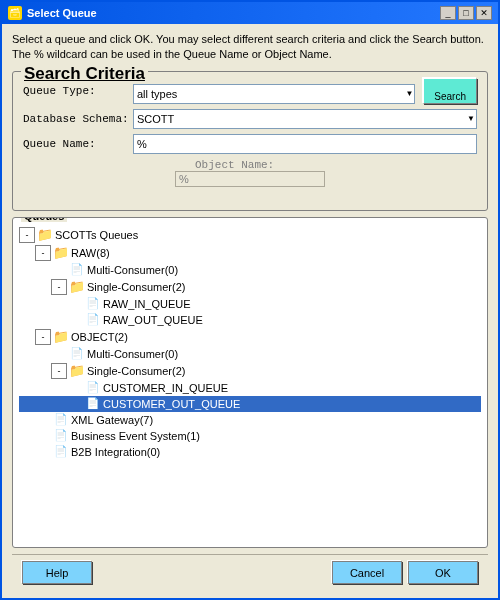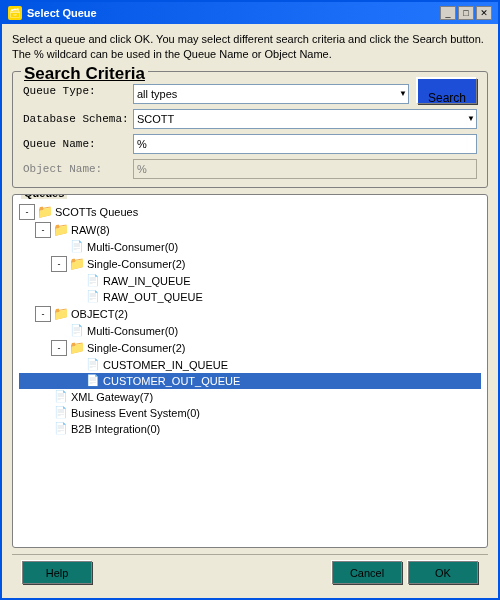--- a/index.html
+++ b/index.html
@@ -97,21 +97,21 @@
       font-size: 17px;
       font-weight: bold;
       color: #000;
       text-decoration: underline;
     }
     .form-row {
       display: flex;
       align-items: center;
       margin-bottom: 5px;
     }
-    .form-row:last-child { margin-bottom: 0; }
+    .form-row:last-child { margin-bottom: 15px; flex-direction: column; }
     .form-label {
       width: 110px;
       font-size: 11px;
       color: #000;
       text-align: left;
       font-family: Liberation Mono, monospace;
     }
     .form-label.disabled { color: #808080; }
     .form-input {
       flex: 1;
@@ -152,25 +152,25 @@
     .dropdown-arrow {
       position: absolute;
       right: 2px;
       pointer-events: none;
       font-size: 8px;
       color: #000;
     }
     .search-btn {
       height: 23px;
       padding: 12px 10px;
-      background: #1d4ed8;
+      background: #5eead4;
       border: 1px solid #808080;
       border-top-color: #fff;
       border-left-color: #fff;
-      font-size: 12px;
+      font-size: 10px;
       cursor: pointer;
       white-space: nowrap;
       box-shadow: 1px 1px 0 #404040, -1px -1px 0 #fff;
     }
     .queues-group {
       flex: 1;
       border: 1px solid #808080;
       border-radius: 3px;
       padding: 6px 4px 4px;
       position: relative;
@@ -253,21 +253,21 @@
       padding: 6px 10px;
       border-top: 1px solid #aca899;
       flex-shrink: 0;
     }
     .bottom-left { display: flex; gap: 6px; }
     .bottom-right { display: flex; gap: 6px; }
     .dialog-btn {
       height: 23px;
       min-width: 70px;
       padding: 0 12px;
-      background: #0f766e;
+      background: #7dd3fc;
       border: 1px solid #808080;
       font-size: 11px;
       cursor: pointer;
       box-shadow: 1px 1px 0 #404040, -1px -1px 0 #fff;
     }
   </style>
 </head>
 <body>
 
 <div class="window">
@@ -436,21 +436,21 @@
               <span class="tree-indent"></span>
               <span style="width:18px;display:inline-block;"></span>
               <span class="tree-icon doc-icon">📄</span>
               <span>XML Gateway(7)</span>
             </div>
 
             <div class="tree-item">
               <span class="tree-indent"></span>
               <span style="width:18px;display:inline-block;"></span>
               <span class="tree-icon doc-icon">📄</span>
-              <span>Business Event System(0)</span>
+              <span>Business Event System(1)</span>
             </div>
 
             <div class="tree-item">
               <span class="tree-indent"></span>
               <span style="width:18px;display:inline-block;"></span>
               <span class="tree-icon doc-icon">📄</span>
               <span>B2B Integration(0)</span>
             </div>
           </div>
         </div>

